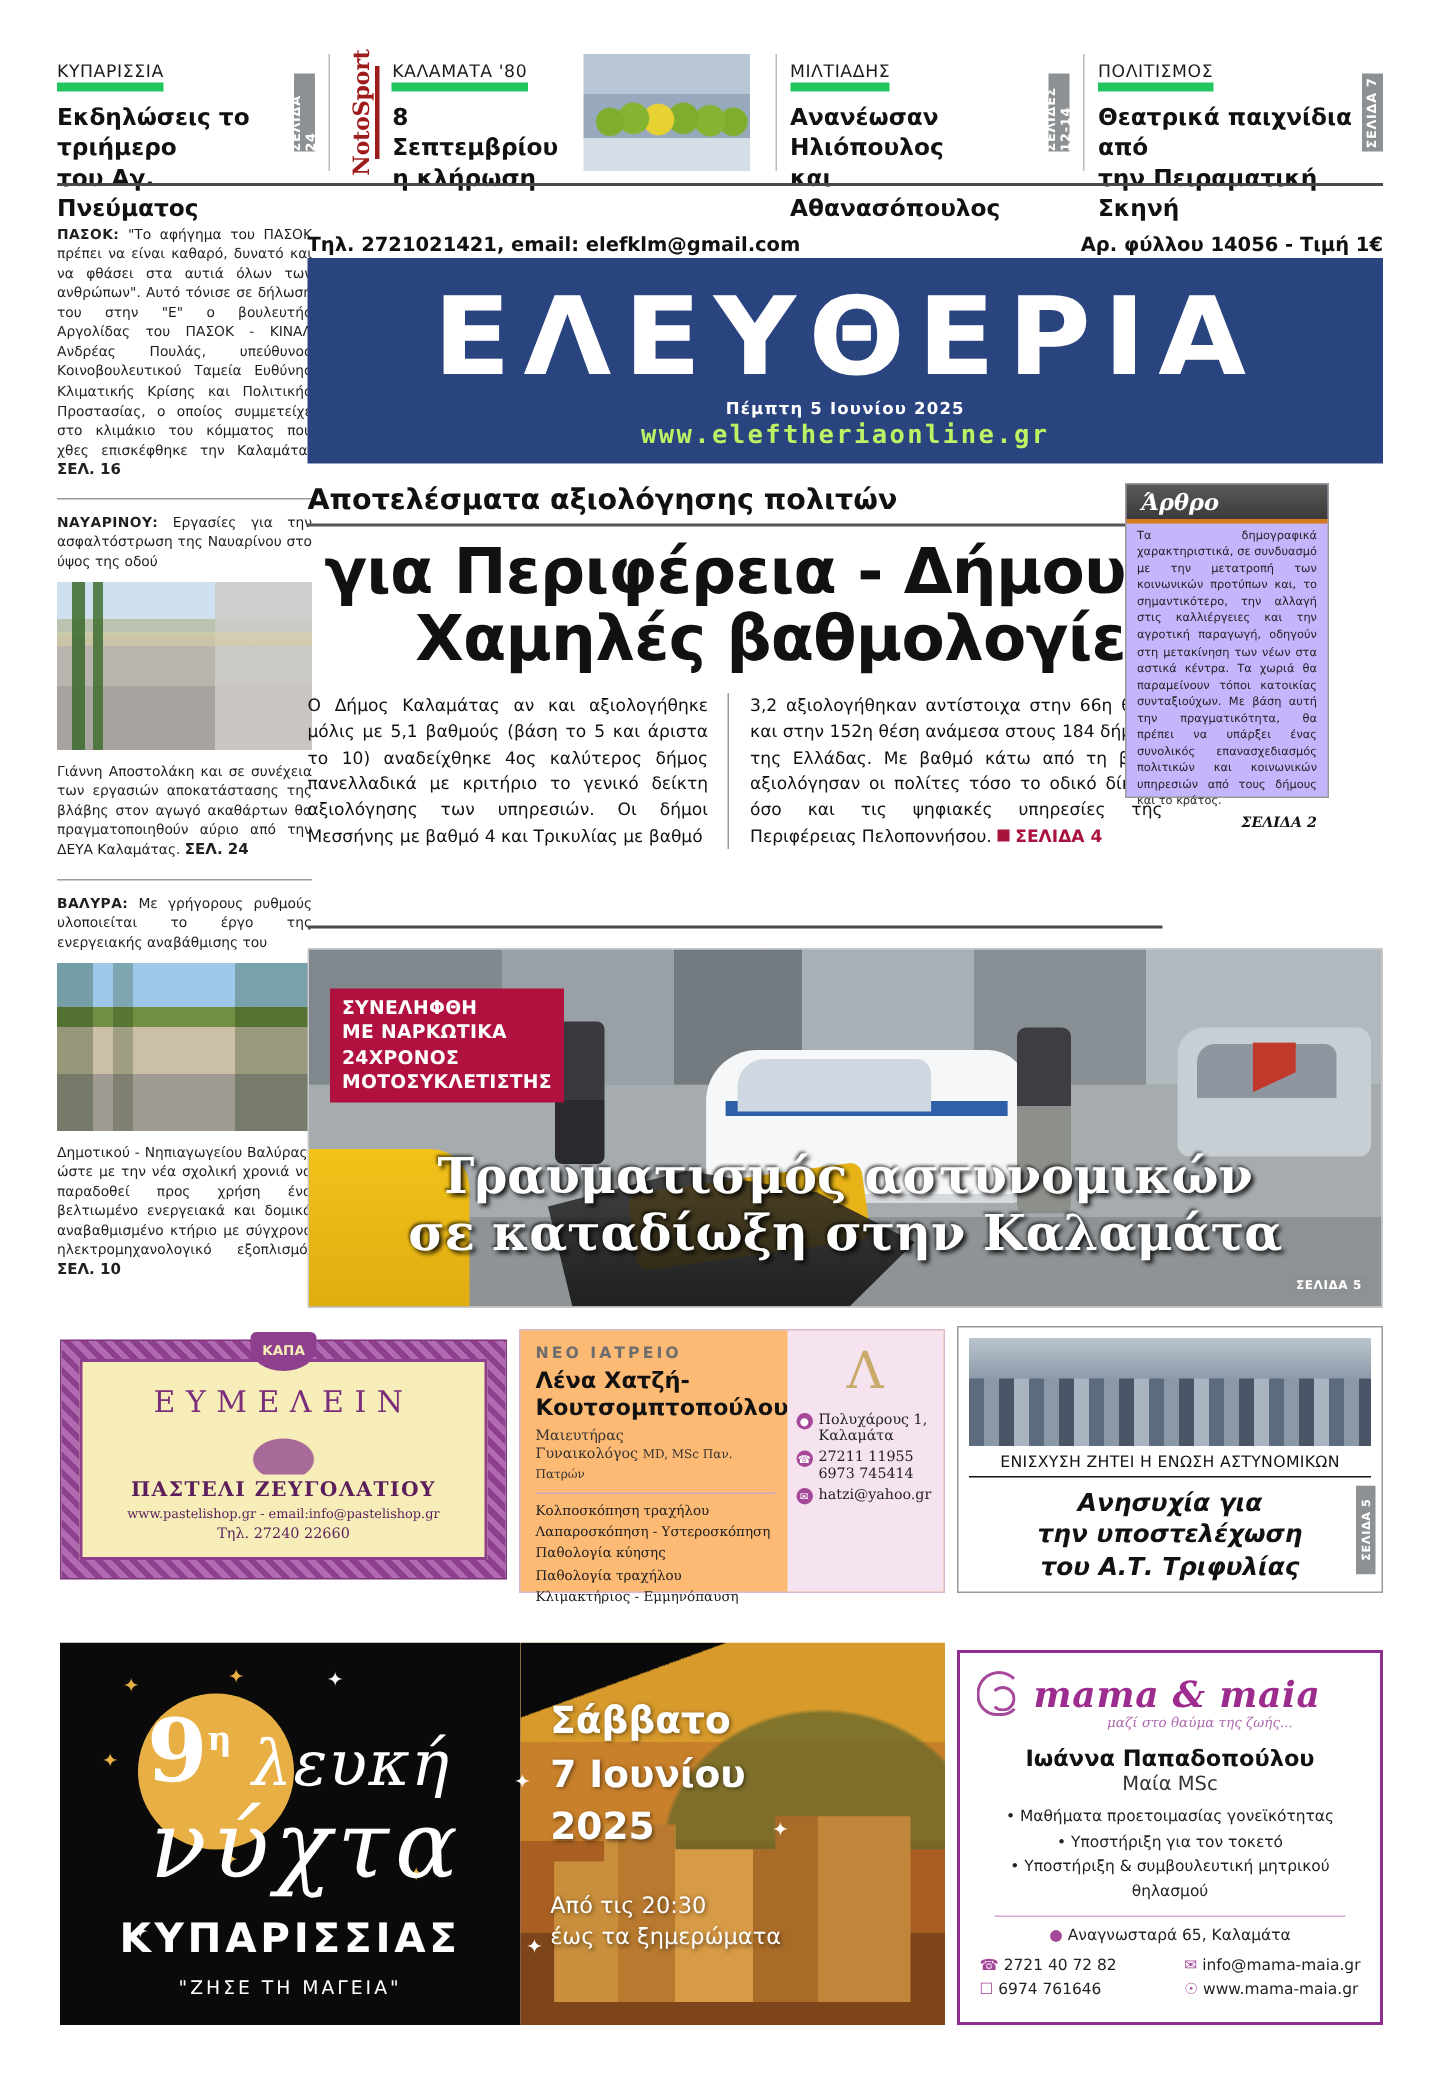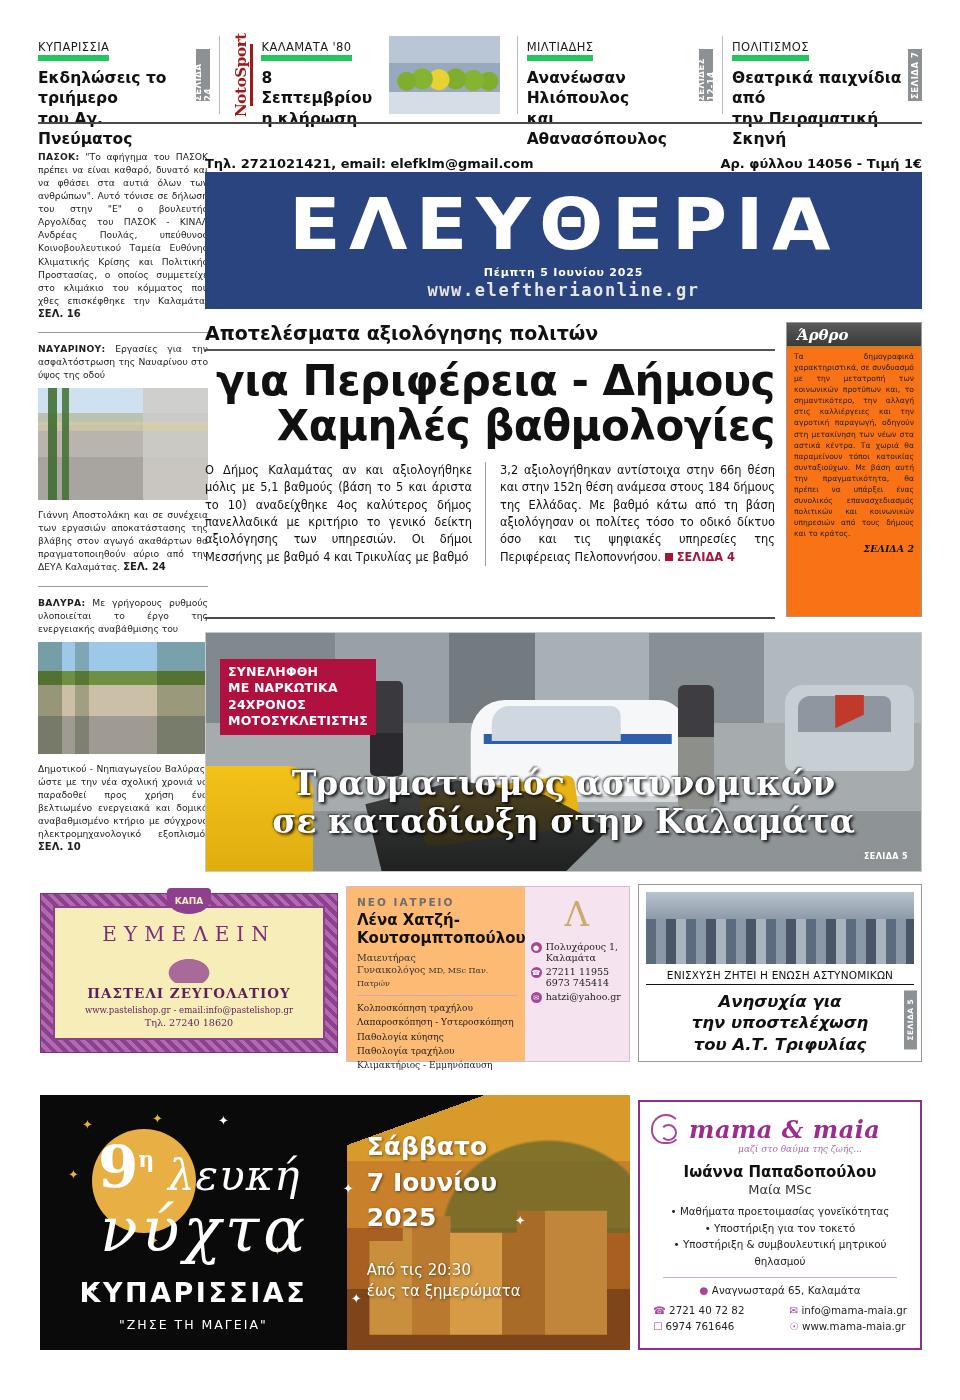--- a/index.html
+++ b/index.html
@@ -108,21 +108,21 @@
     display:flex; flex-direction:column; align-items:center; justify-content:flex-start;
   }
   .mast-title {
     font-family:"DejaVu Sans", sans-serif; font-weight:700;
     font-size:72px; color:#fff; letter-spacing:8px; line-height:1;
     margin-top: 16px;
     transform: scaleX(1.05);
   }
   .mast-date { font-size:11px; color:#fff; font-weight:700; margin-top:6px; letter-spacing:.8px; }
   .mast-url {
-    font-size:17px; font-weight:800; color:#e5e5e5; letter-spacing:1.6px; margin-top:1px;
+    font-size:17px; font-weight:800; color:#bef264; letter-spacing:1.6px; margin-top:1px;
     font-family:"DejaVu Sans Mono", monospace;
   }
 
   
   .lead { position:absolute; left:205px; top:322px; width:570px; }
   .lead-kicker {
     font-size:19px; font-weight:700; color:#111;
     border-bottom:2px solid #555; padding-bottom:5px; margin-bottom:8px;
   }
   .lead-h1 {
@@ -135,22 +135,22 @@
   .lead-col {
     width:278px; font-size:11.4px; line-height:1.52; color:#111; text-align:justify;
   }
   .lead-col.first { border-right:1px solid #9a9a9a; padding-right:13px; width:284px;}
   .sel-red { color:#a8123c; font-weight:800; }
   .sq { display:inline-block; width:8px; height:8px; background:#a8123c; margin-right:4px; }
   .lead-rule { position:absolute; left:205px; top:617px; width:570px; height:2px; background:#4a4a4a; }
 
   
   .arthro {
-    position:absolute; left:786px; top:322px; width:136px; height:295px;
-    border:1px solid #9a9a9a; background:#f97316;
+    position:absolute; left:750px; top:322px; width:136px; height:210px;
+    border:1px solid #9a9a9a; background:#c4b5fd;
   }
   .arthro-head {
     height:26px; background:linear-gradient(180deg,#5a5a5a,#3a3a3a);
     border-bottom:3px solid #d67a1e;
     display:flex; align-items:center; padding-left:10px;
   }
   .arthro-head span {
     font-family:"DejaVu Serif", serif; font-style:italic; font-weight:700;
     font-size:15px; color:#fff;
   }
@@ -553,21 +553,21 @@
     <div class="mp-pg">ΣΕΛΙΔΑ 5</div>
   </div>
 
   <div class="ad-pasteli">
     <div class="ad-pasteli-inner">
       <div class="pst-crest">ΚΑΠΑ</div>
       <div class="pst-name">ΕΥΜΕΛΕΙΝ</div>
       <div class="pst-orn"></div>
       <div class="pst-sub">ΠΑΣΤΕΛΙ ΖΕΥΓΟΛΑΤΙΟΥ</div>
       <div class="pst-web">www.pastelishop.gr - email:info@pastelishop.gr</div>
-      <div class="pst-tel">Τηλ. 27240 18620</div>
+      <div class="pst-tel">Τηλ. 27240 22660</div>
     </div>
   </div>
 
   <div class="ad-doctor">
     <div class="doc-left">
       <div class="doc-neo">ΝΕΟ ΙΑΤΡΕΙΟ</div>
       <div class="doc-name">
         <div>Λένα Χατζή-</div>
         <div>Κουτσομπτοπούλου</div>
       </div>

